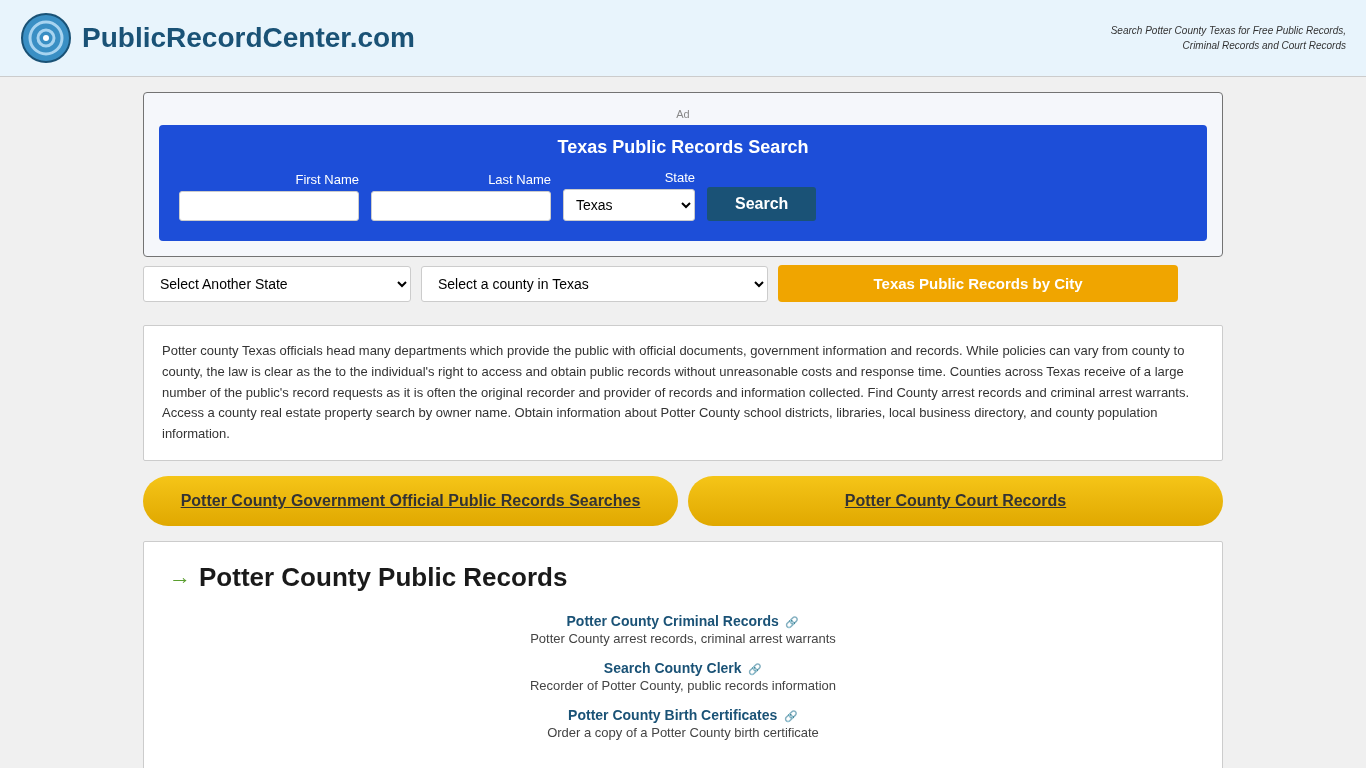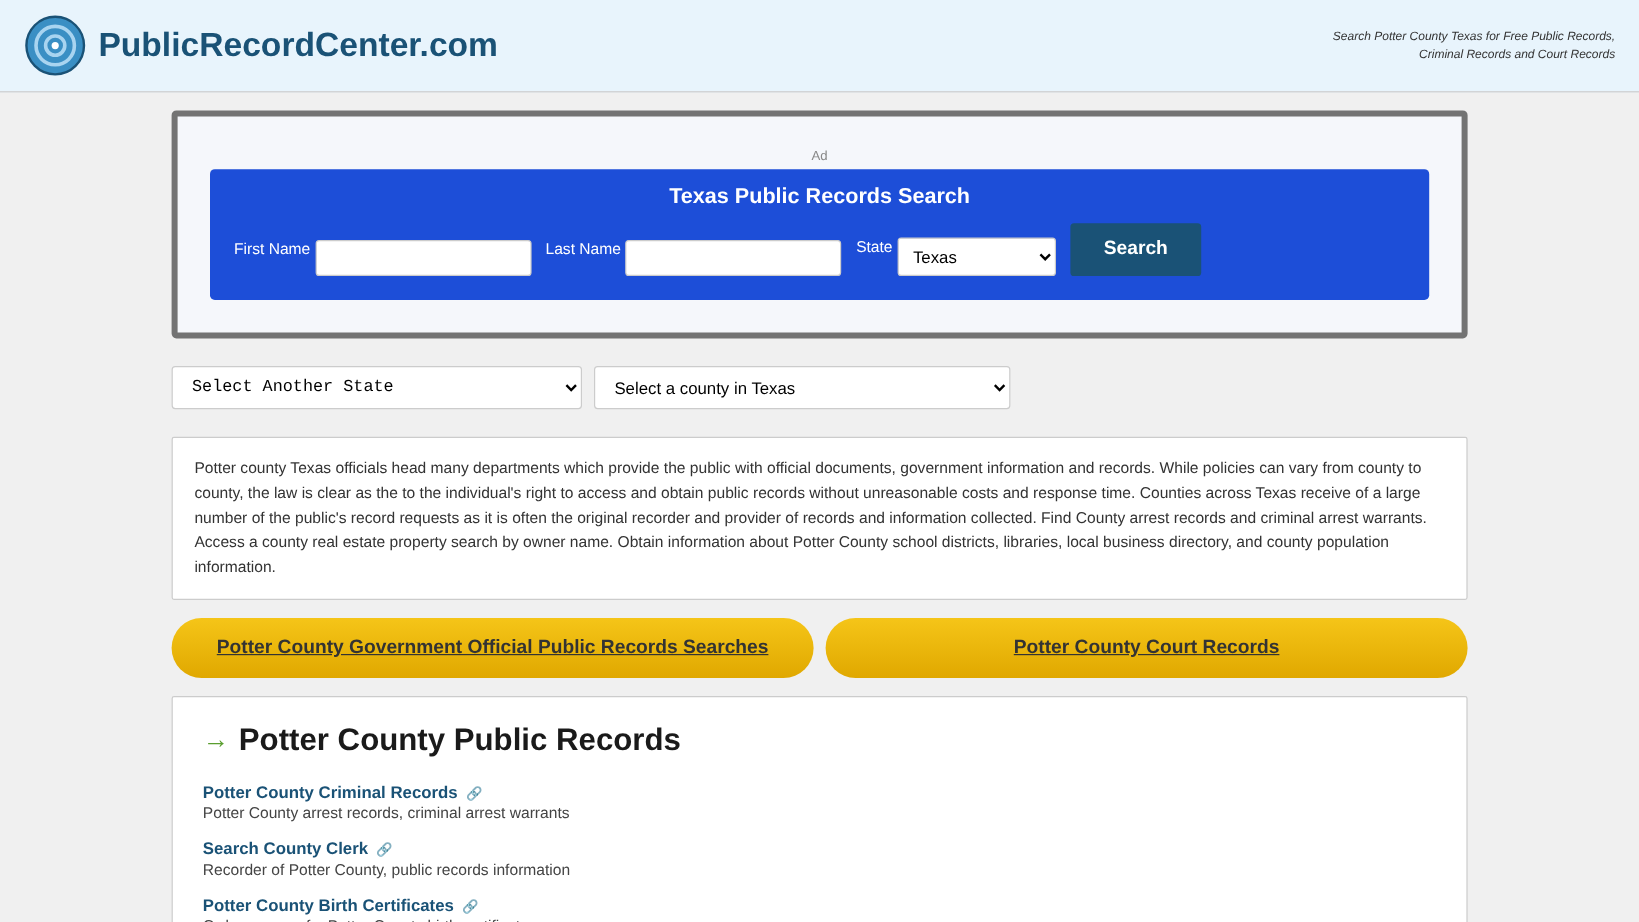--- a/index.html
+++ b/index.html
@@ -45,24 +45,23 @@
     
     .main-wrapper {
       max-width: 1100px;
       margin: 15px auto;
       padding: 0 10px;
     }
 
     
     .ad-box {
       background: #f5f7fb;
-      border: 5px solid #737373;
+      border: 1px solid #737373;
       border-radius: 4px;
-      padding: 27px;
-      margin-bottom: 15px;
+      padding: 15px;
     }
     .ad-label {
       text-align: center;
       font-size: 11px;
       color: #888;
       margin-bottom: 5px;
     }
     .search-form-box {
       background: #1d4ed8;
       border-radius: 4px;
@@ -76,21 +75,23 @@
       margin-bottom: 12px;
     }
     .form-fields {
       display: flex;
       gap: 12px;
       align-items: flex-end;
       flex-wrap: wrap;
     }
     .form-group {
       display: flex;
+      flex-direction: column;
       gap: 4px;
+      align-items: flex-end;
     }
     .form-group label {
       color: #fff;
       font-size: 13px;
     }
     .form-group input[type="text"] {
       padding: 6px 8px;
       border: 1px solid #ccc;
       border-radius: 3px;
       font-size: 14px;
@@ -107,40 +108,40 @@
     }
     .search-btn {
       background: #1a5276;
       color: #fff;
       border: none;
       padding: 8px 28px;
       font-size: 16px;
       font-weight: bold;
       border-radius: 3px;
       cursor: pointer;
-      height: 44px;
+      height: 34px;
     }
 
     
     .filter-row {
       display: flex;
       gap: 10px;
       align-items: center;
       margin-bottom: 15px;
       padding: 8px 0;
     }
     .filter-row select {
       padding: 8px 12px;
       font-size: 14px;
       border: 1px solid #ccc;
       border-radius: 3px;
       background: #fff;
       cursor: pointer;
     }
-    .state-select { width: 342px; font-family: Liberation Mono, monospace; }
+    .state-select { width: 268px; }
     .county-select { width: 347px; }
     .city-records-btn {
       background: #f0a500;
       color: #fff;
       border: none;
       padding: 10px 24px;
       font-size: 15px;
       font-weight: bold;
       border-radius: 4px;
       cursor: pointer;
@@ -198,20 +199,21 @@
       display: flex;
       align-items: center;
       gap: 8px;
     }
     .arrow-green {
       color: #5a9e2f;
       font-size: 22px;
     }
     .record-item {
       margin-bottom: 14px;
+      text-align: center;
     }
     .record-link {
       color: #1a5276;
       font-size: 14px;
       font-weight: bold;
       text-decoration: none;
       cursor: pointer;
     }
     .ext-icon {
       font-size: 11px;
@@ -285,20 +287,21 @@
       <option>California</option>
       <option>Colorado</option>
       <option>Texas</option>
     </select>
     <select class="county-select">
       <option>Select a county in Texas</option>
       <option>Potter County</option>
       <option>Travis County</option>
       <option>Harris County</option>
     </select>
+    <button class="city-records-btn">Texas Public Records by City</button>
   </div>
 
   <div class="description-box">
     <p>Potter county Texas officials head many departments which provide the public with official documents, government information and records. While policies can vary from county to county, the law is clear as the to the individual's right to access and obtain public records without unreasonable costs and response time. Counties across Texas receive of a large number of the public's record requests as it is often the original recorder and provider of records and information collected. Find County arrest records and criminal arrest warrants. Access a county real estate property search by owner name. Obtain information about Potter County school districts, libraries, local business directory, and county population information.</p>
   </div>
 
   <div class="big-buttons-row">
     <button class="big-btn big-btn-gold">Potter County Government Official Public Records Searches</button>
     <button class="big-btn big-btn-gold">Potter County Court Records</button>
   </div>

